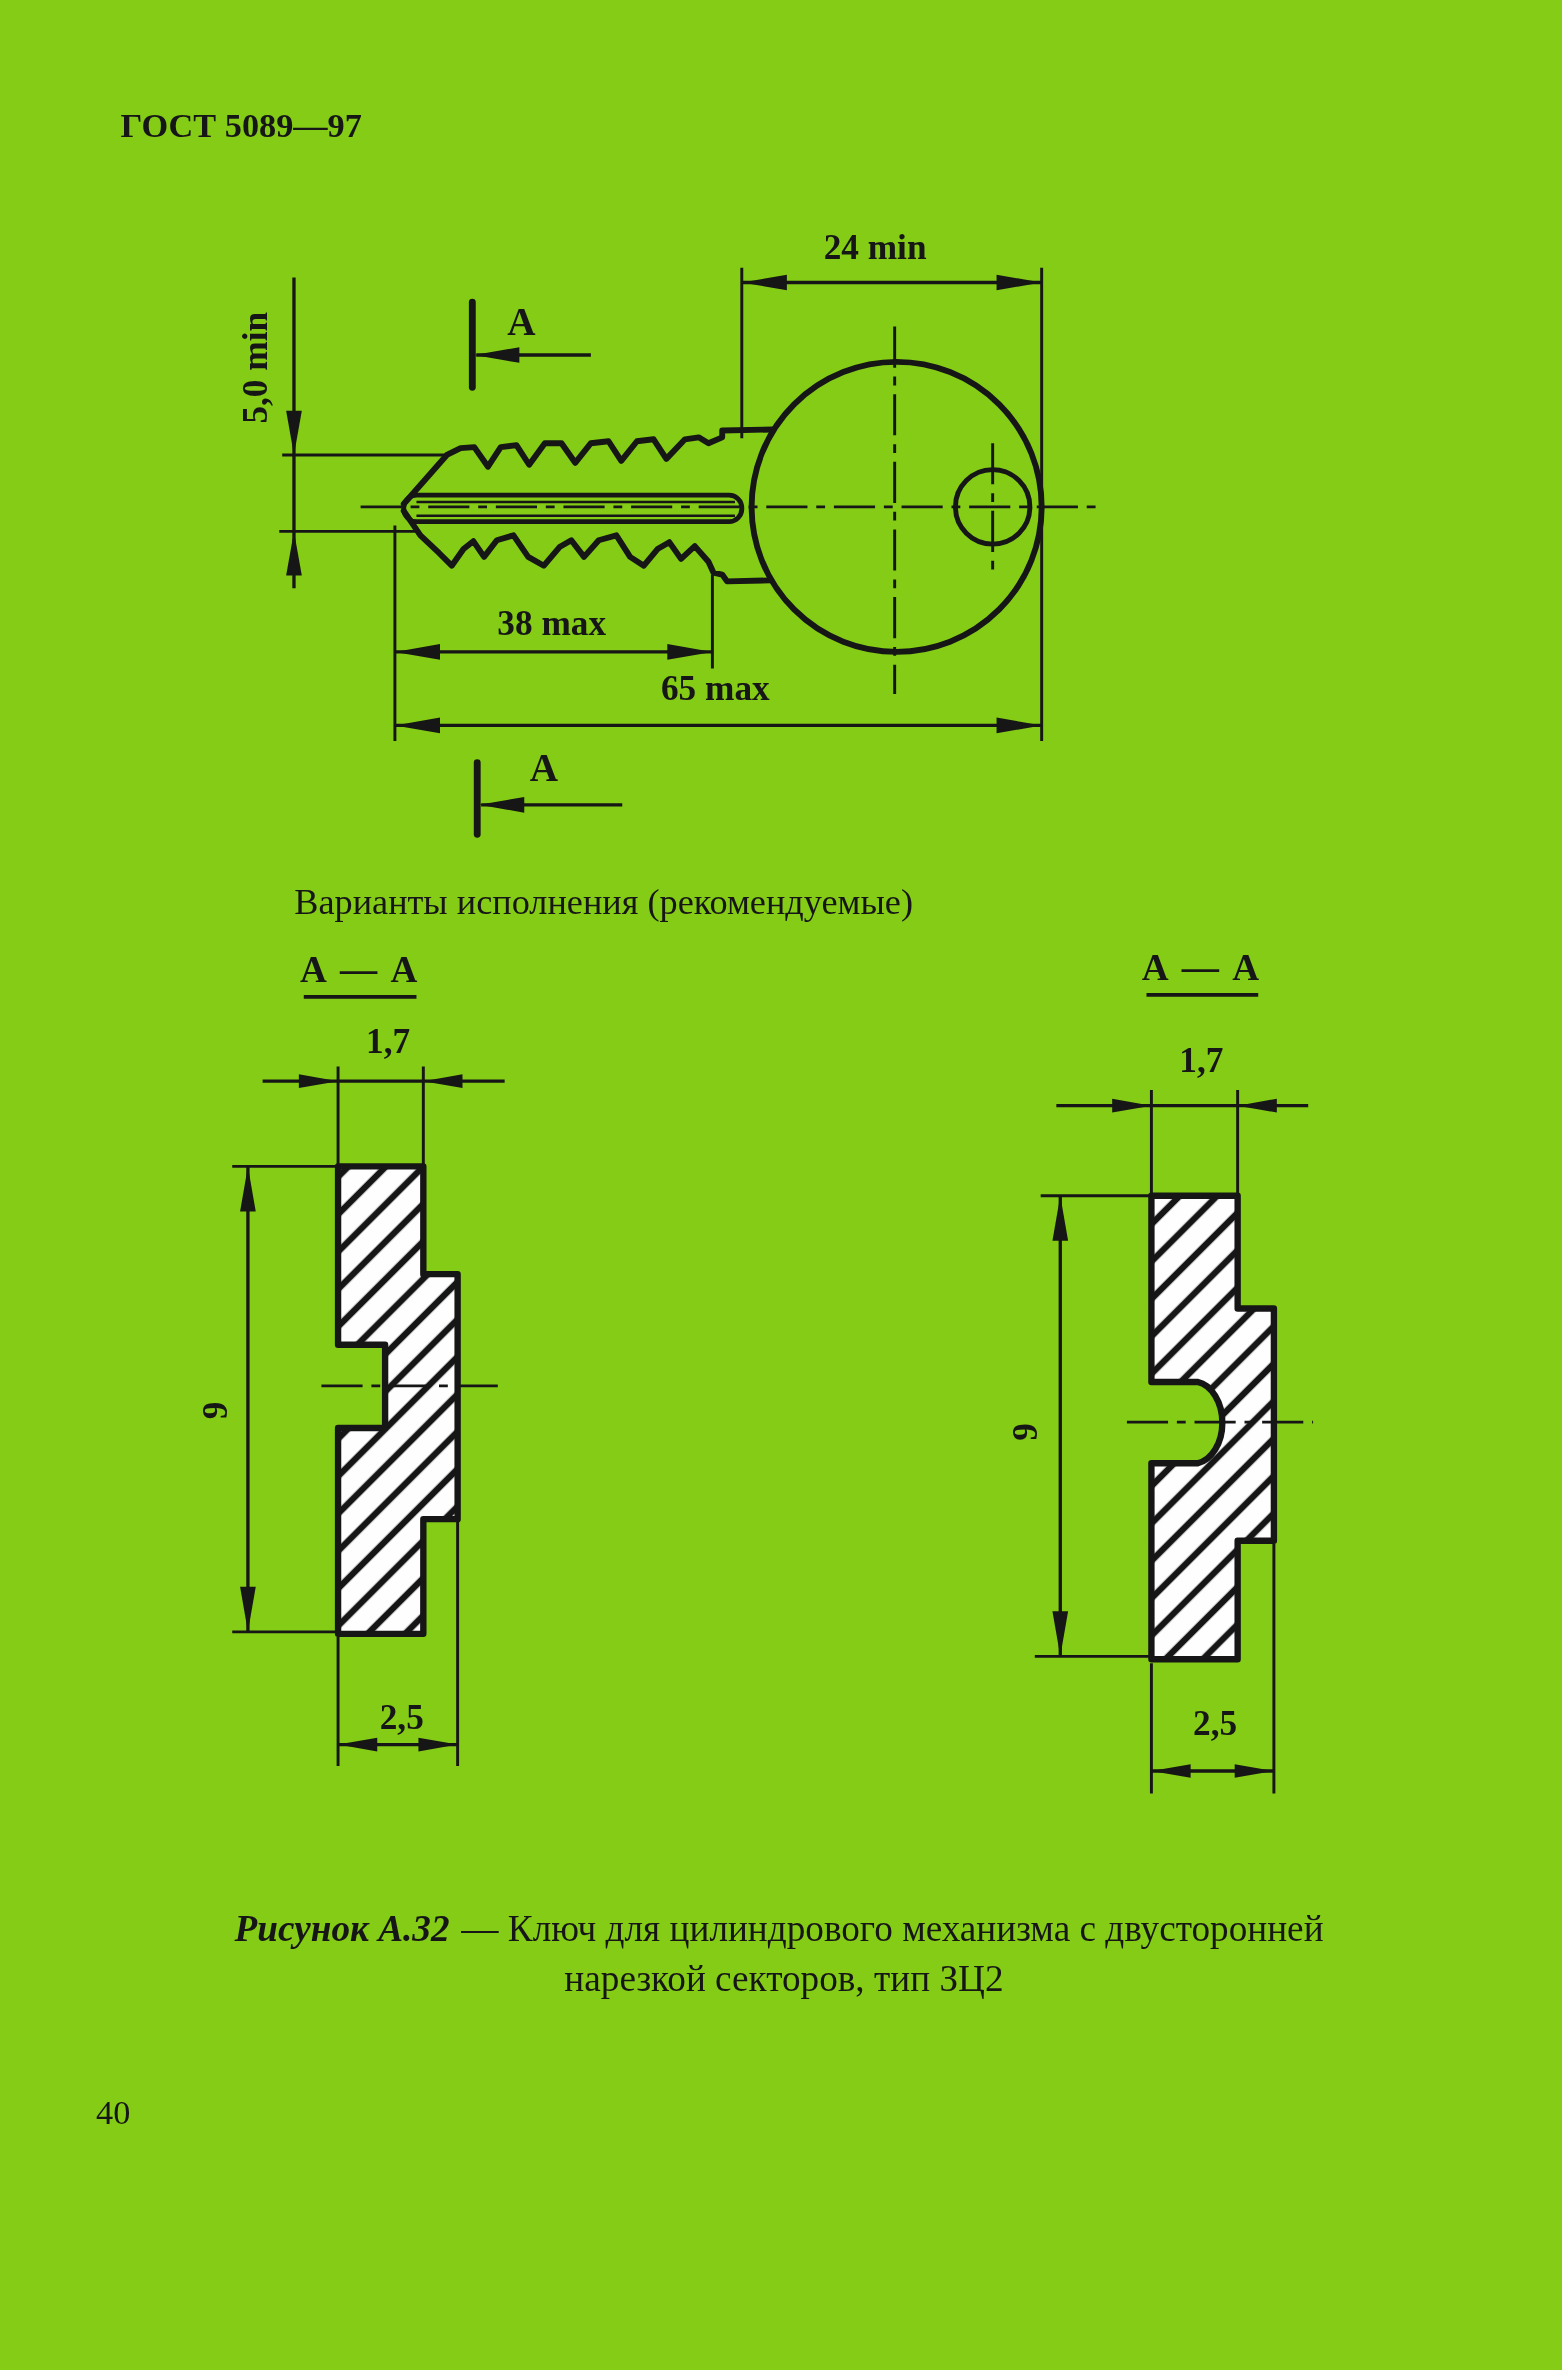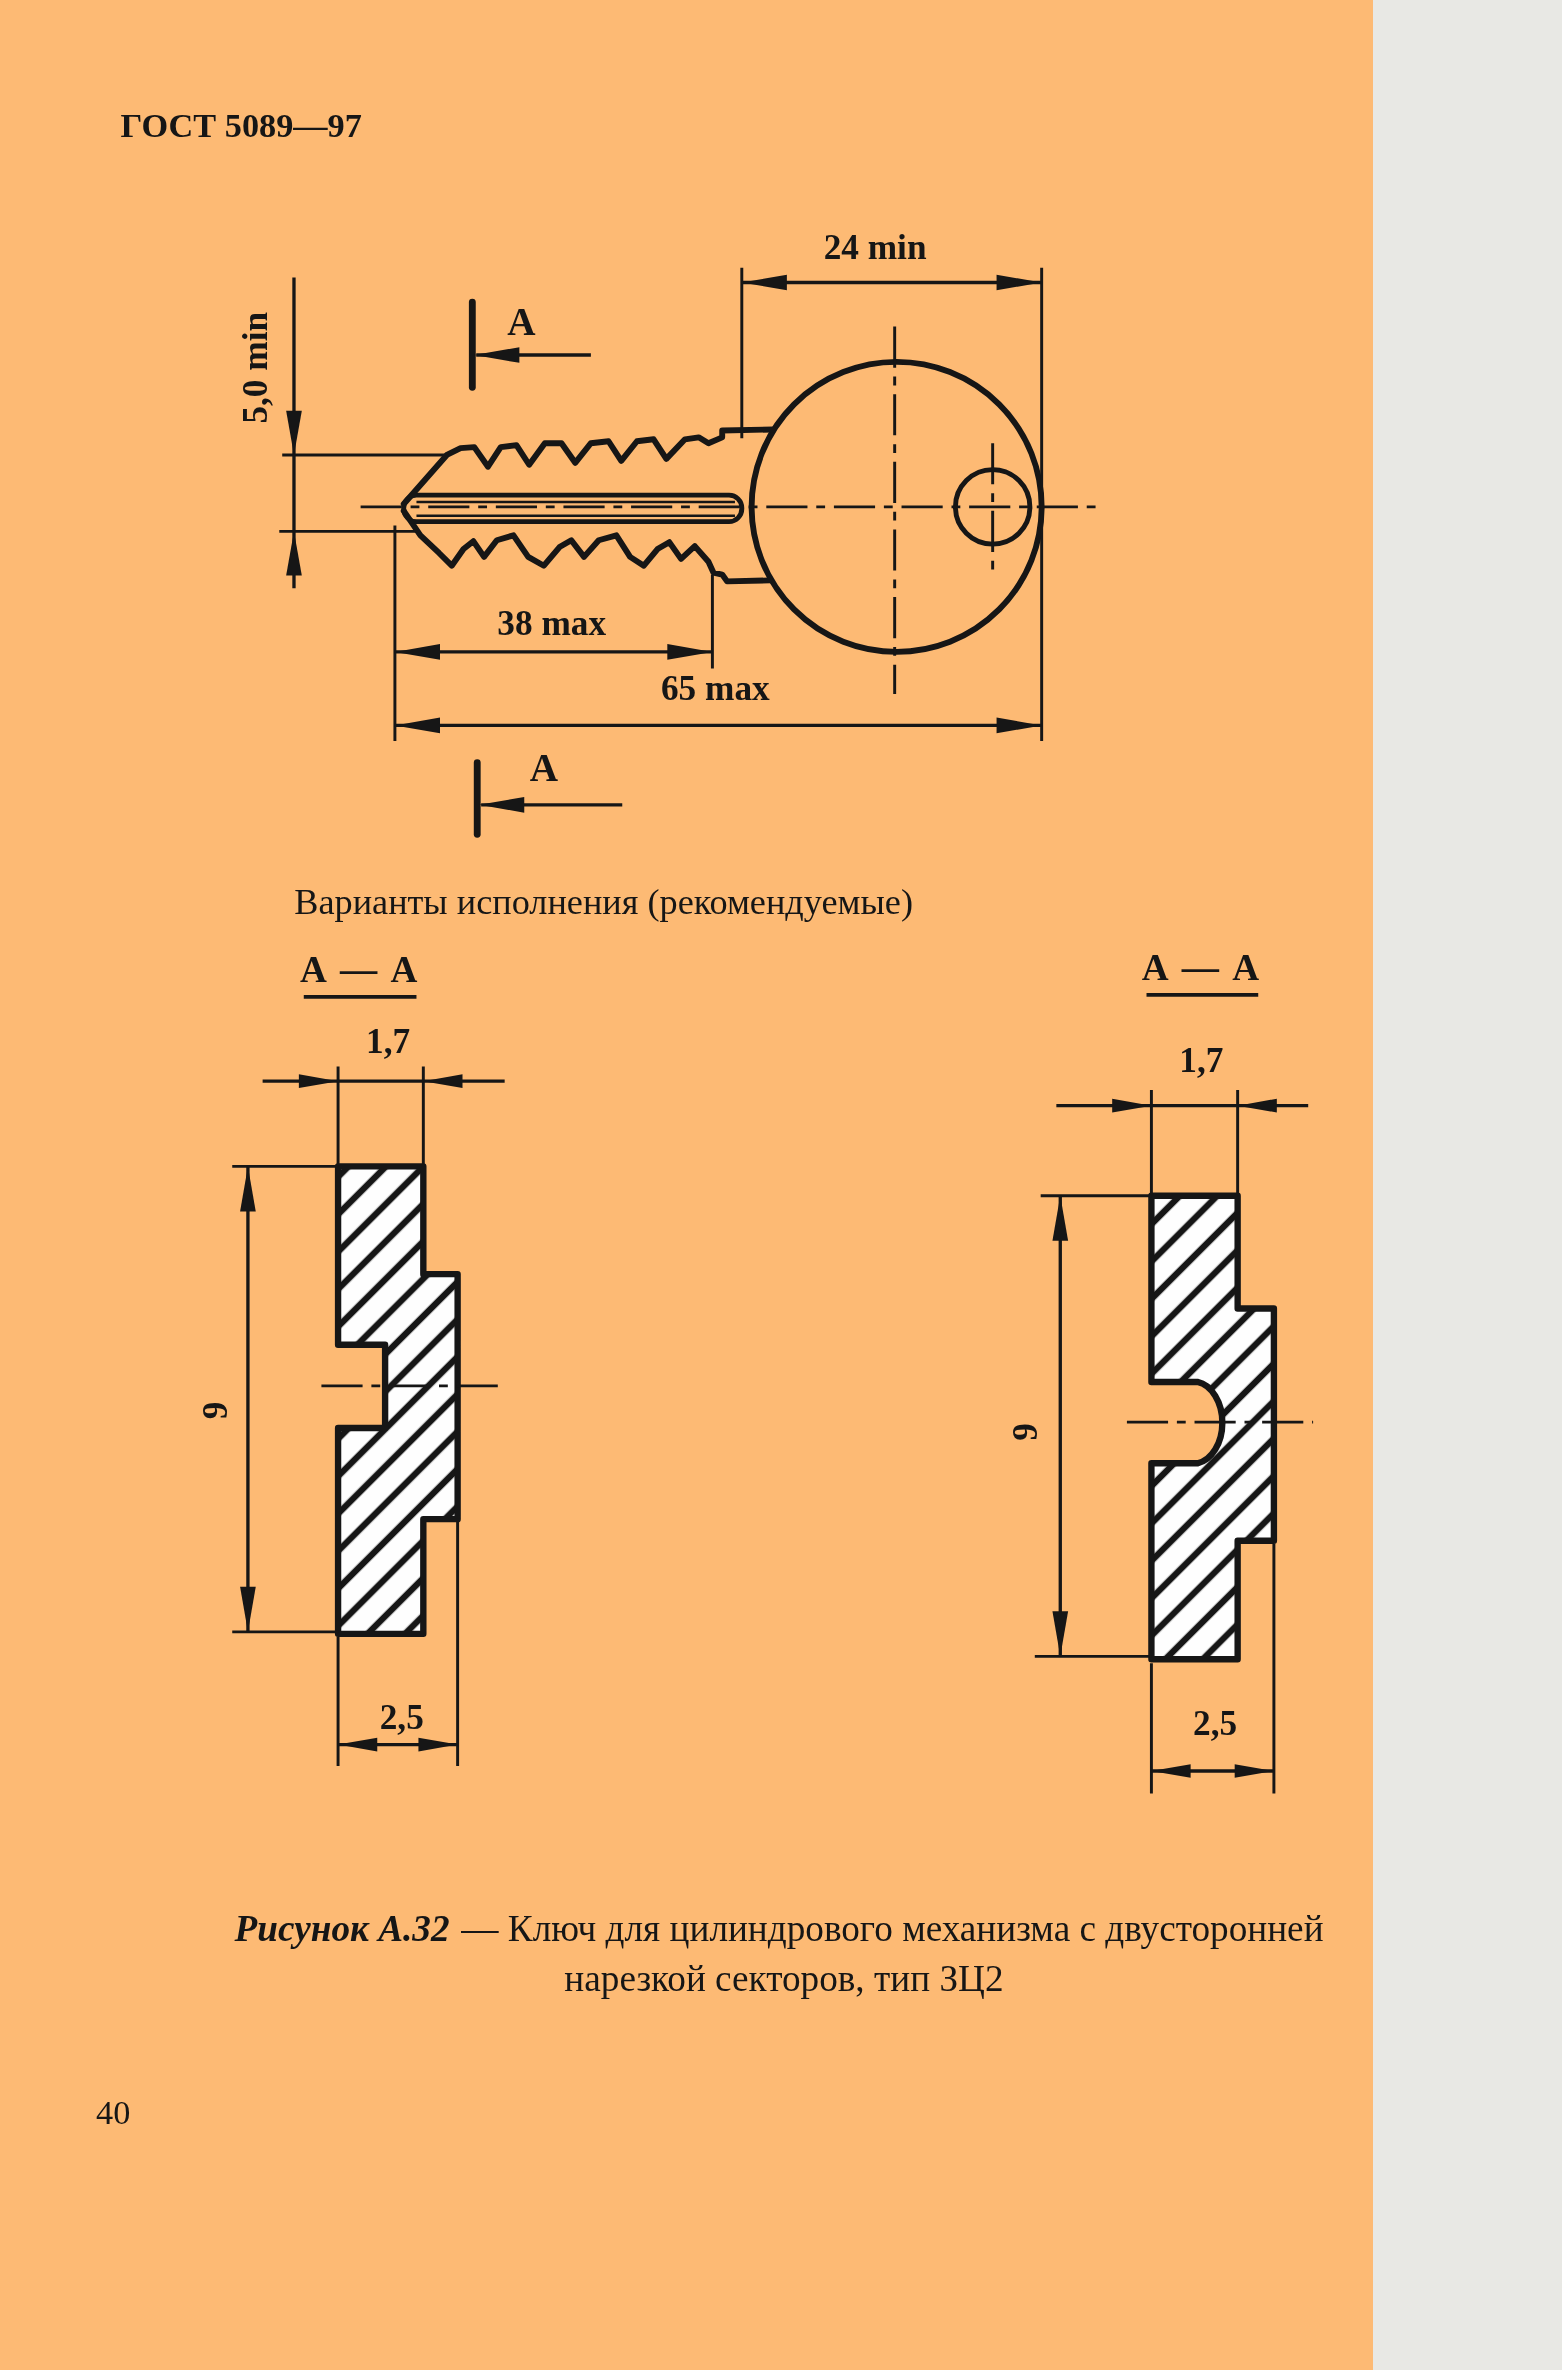--- a/index.html
+++ b/index.html
@@ -1,19 +1,19 @@
 <!DOCTYPE html>
 <html><head>
 <meta charset="utf-8">
 <style>
   html,body{margin:0;padding:0;background:#e8e8e4;}
   .page{
     position:relative;
-    width:1373px;height:2371px;
-    background:#fdba74;
+    width:1562px;height:2371px;
+    background:#84cc16;
     font-family:"Liberation Serif","DejaVu Serif",serif;
     overflow:hidden;
   }
   svg{position:absolute;left:0;top:0;}
   .ink{stroke:#161616;fill:none;}
   .outline{stroke-width:6;stroke-linejoin:round;stroke-linecap:round;}
   .bar{stroke-width:5;}
   .thin{stroke-width:2.6;}
   .dim{stroke-width:3.4;stroke-linecap:butt;}
   .ext{stroke-width:3;stroke-linecap:butt;}

